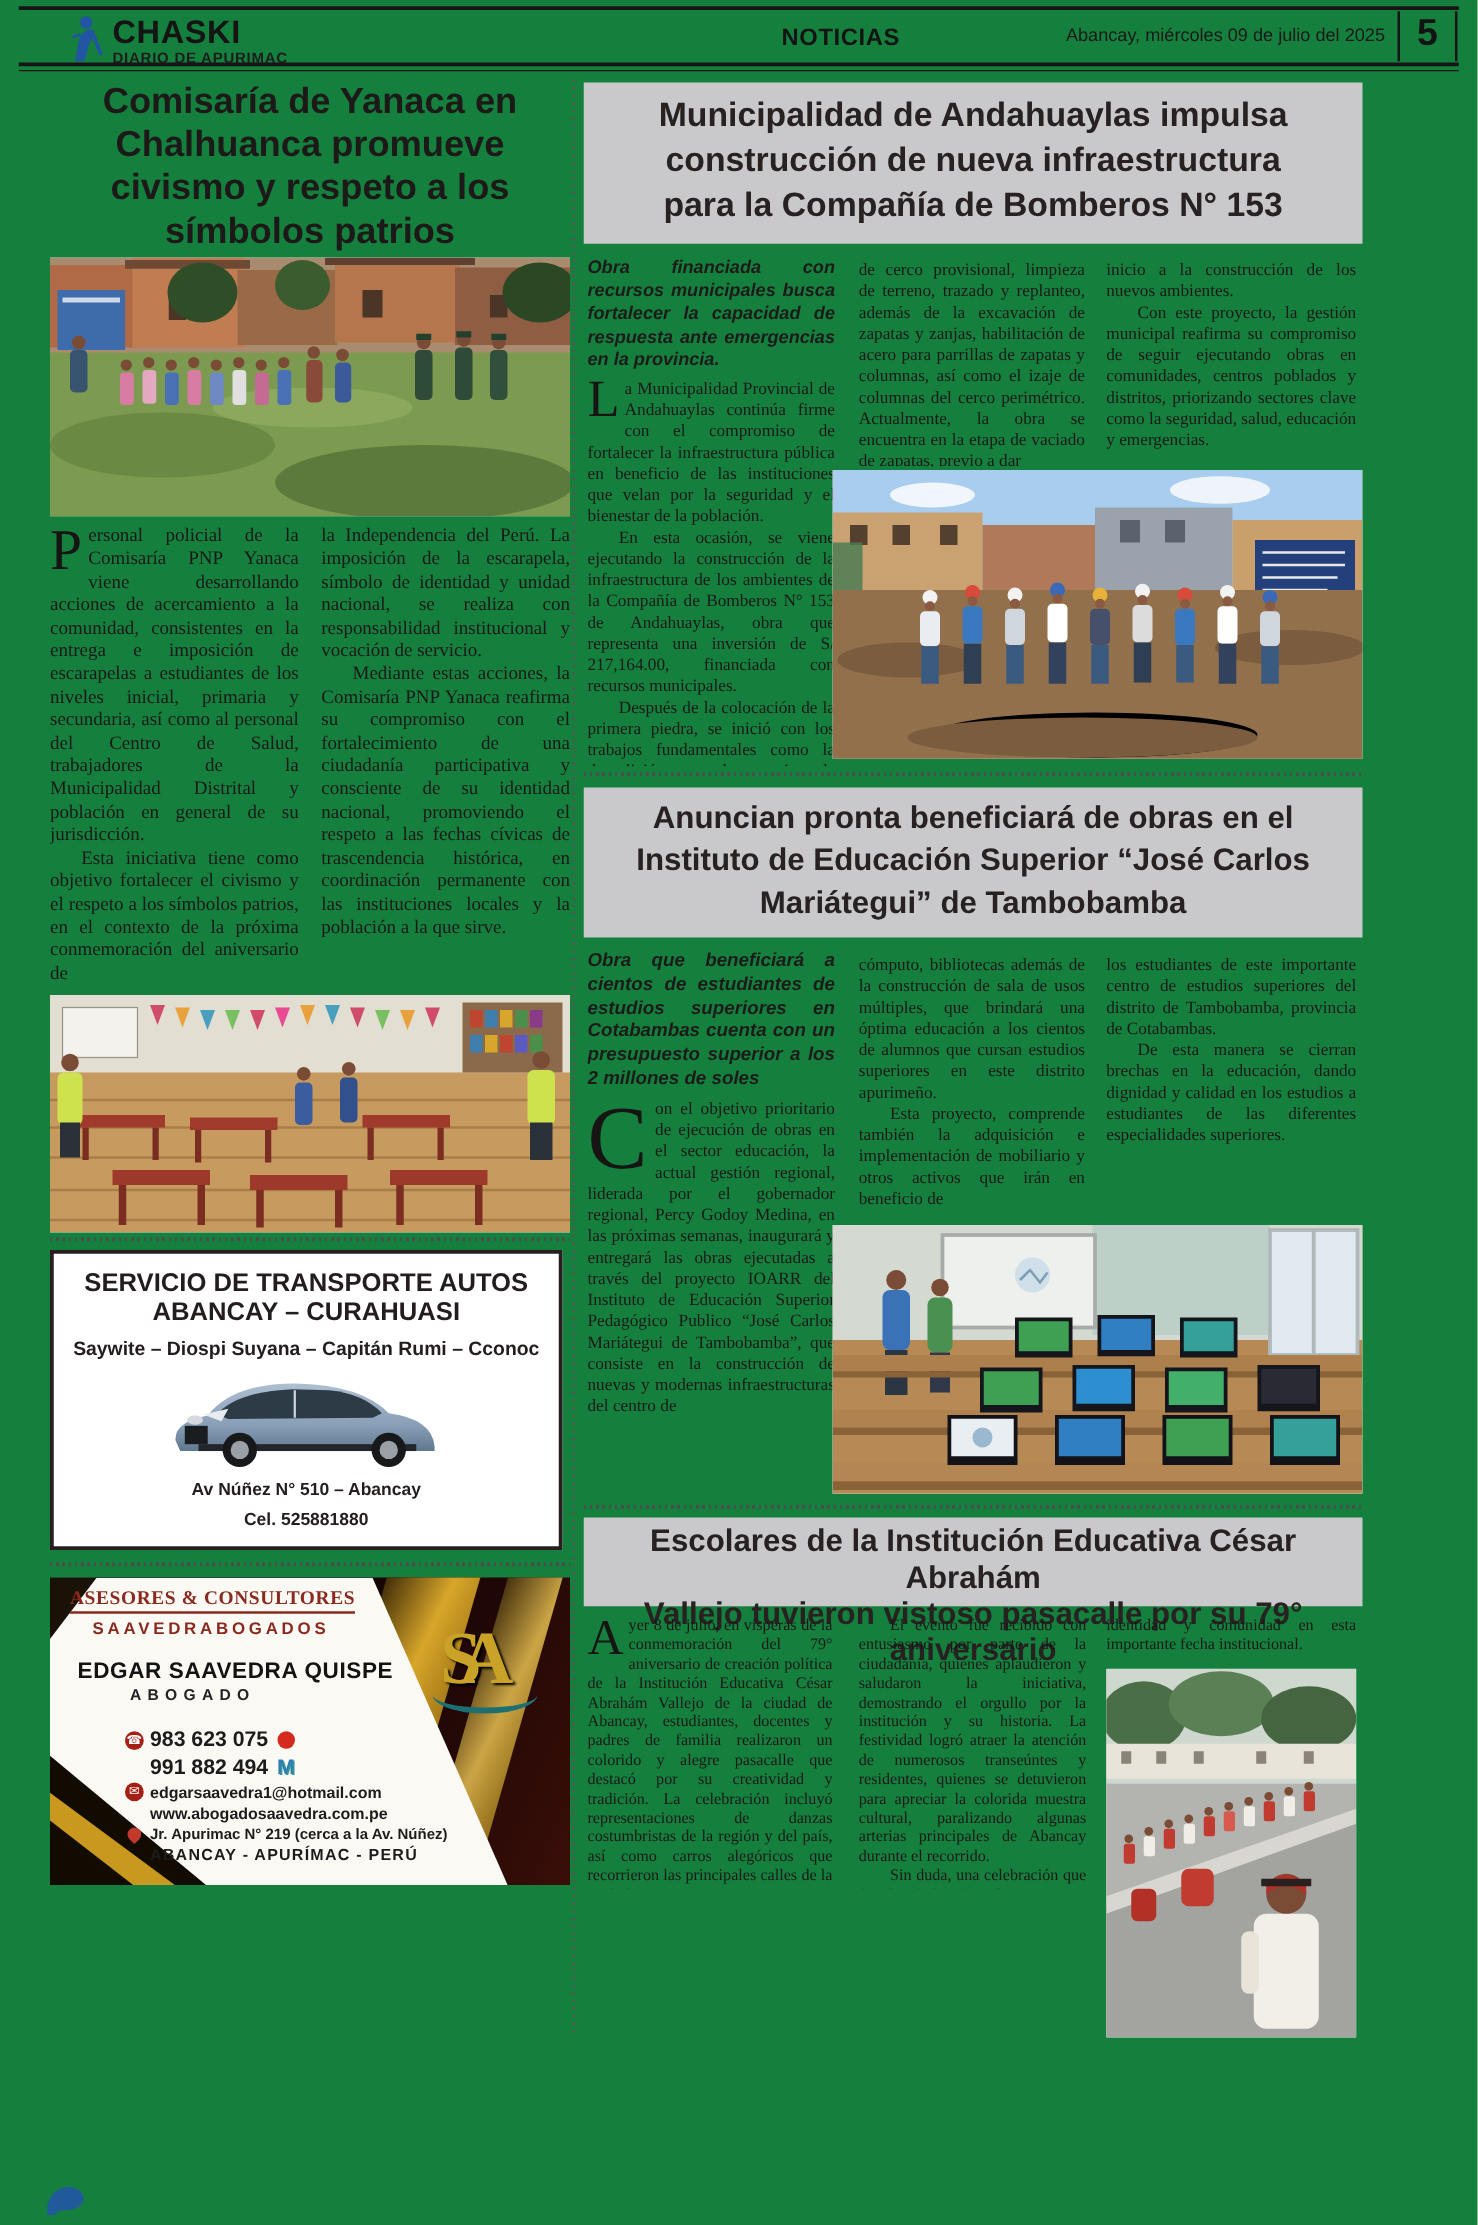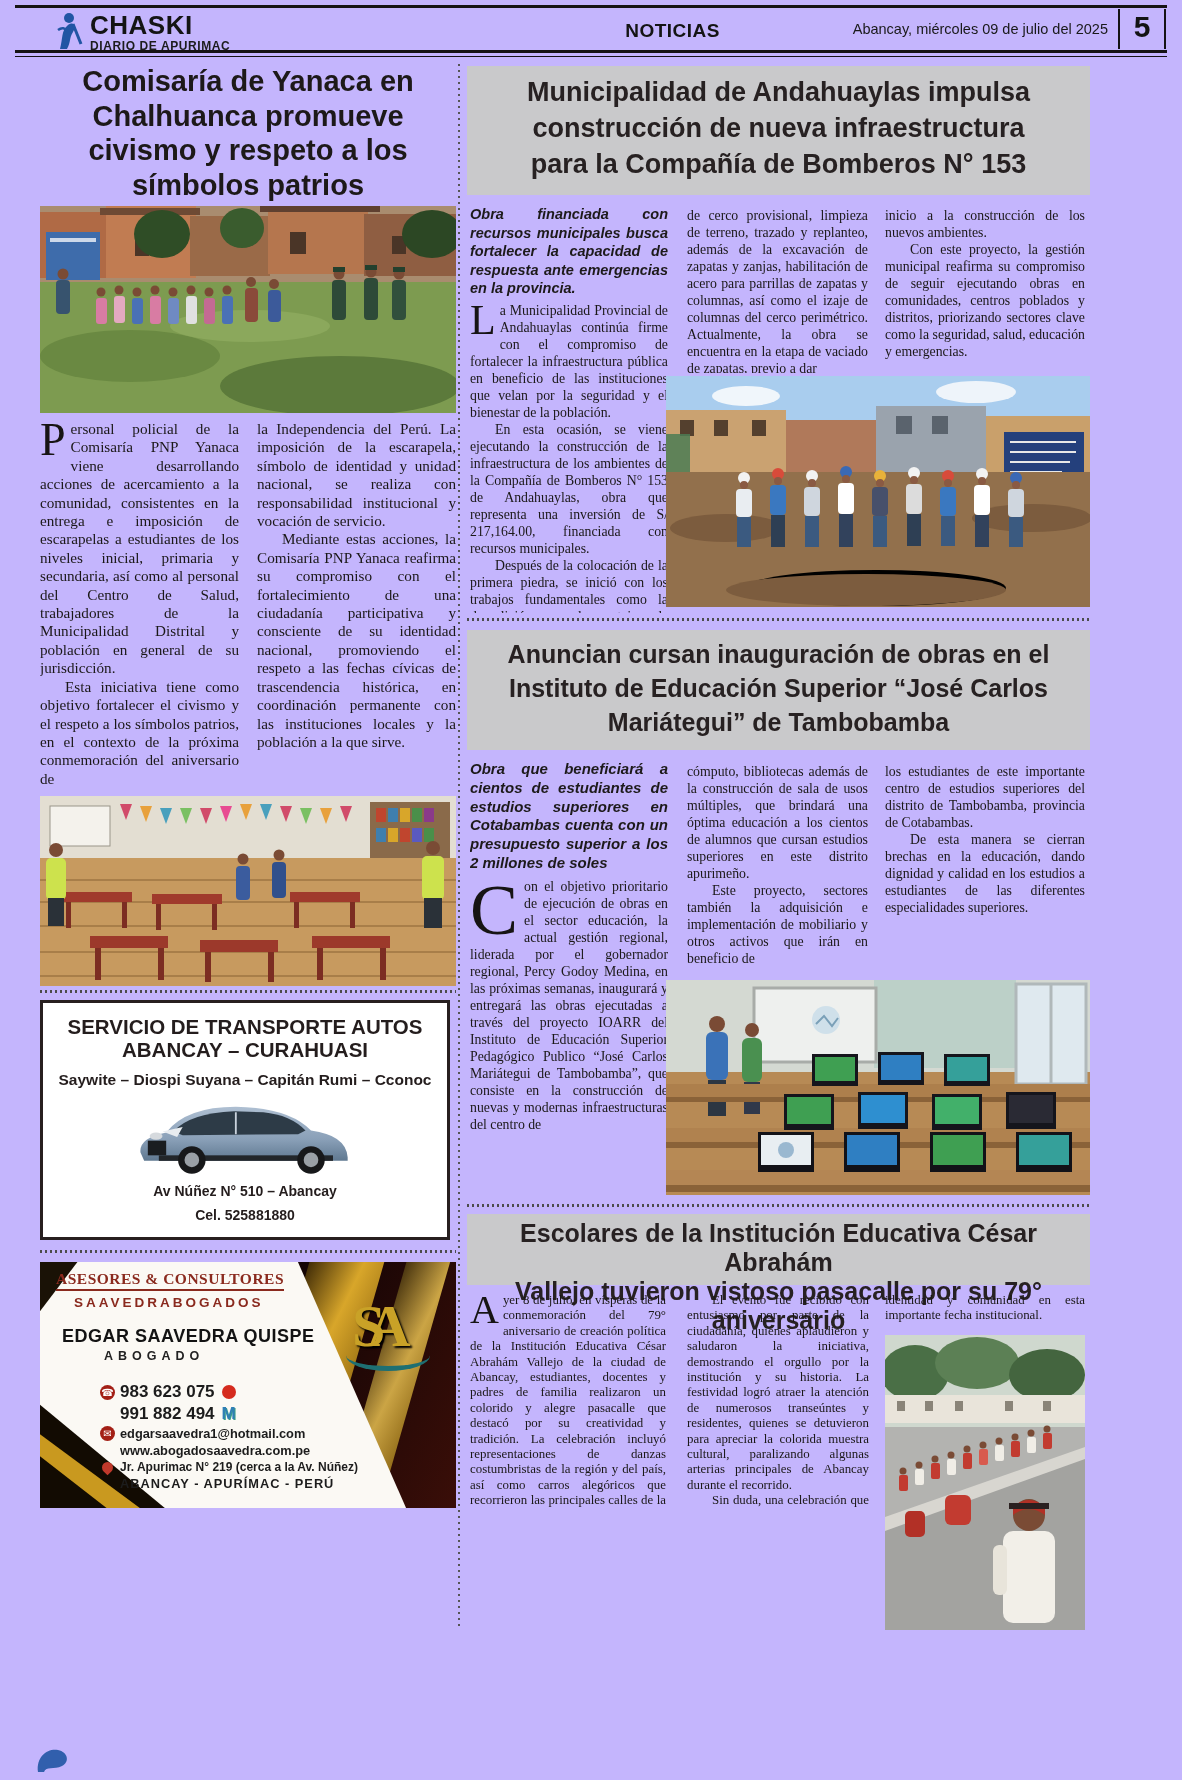--- a/index.html
+++ b/index.html
@@ -1,16 +1,16 @@
 <!DOCTYPE html>
 <html><head>
 <meta charset="utf-8">
 <style>
   html,body{margin:0;padding:0;background:#e8e8e8}
-  #page{position:relative;width:1182px;height:1780px;background:#c4b5fd;font-family:"Liberation Serif",serif;color:#1b1818;overflow:hidden;margin:0 auto}
+  #page{position:relative;width:1182px;height:1780px;background:#15803d;font-family:"Liberation Serif",serif;color:#1b1818;overflow:hidden;margin:0 auto}
   .abs{position:absolute}
   .sans{font-family:"Liberation Sans",sans-serif}
   .rule{position:absolute;background:#161414}
   .dotsep{position:absolute;height:3px;background-image:repeating-linear-gradient(90deg,#4c4c4c 0 2px,transparent 2px 5px)}
   .vdots{position:absolute;width:2px;background-image:repeating-linear-gradient(180deg,#555 0 2px,transparent 2px 6px)}
   .gbox{position:absolute;background:#c9c9cb;color:#272122;font-family:"Liberation Sans",sans-serif;font-weight:bold;text-align:center}
   .hl{position:absolute;color:#1d1919;font-family:"Liberation Sans",sans-serif;font-weight:bold;text-align:center}
   p{margin:0;padding:0}
   .b1{font-size:15.2px;line-height:18.4px;text-align:justify}
   .b2{font-size:13.8px;line-height:17px;text-align:justify}
@@ -408,32 +408,32 @@
           <circle cx="350" cy="109" r="4" fill="#8a5a43"></circle>
           <rect x="342" y="113" width="16" height="28" rx="4" fill="#cfd6de"></rect>
           <rect x="343" y="141" width="14" height="30" fill="#3b5a80"></rect>
       </g>
     </svg>
   </div>
 
   <div class="dotsep" style="left:467px;top:618px;width:623px"></div>
 
   <div class="gbox" style="left:467px;top:630px;width:623px;height:113px;font-size:25px;line-height:34px;padding-top:7px">
-    <div>Anuncian cursan inauguración de obras en el</div>
+    <div>Anuncian pronta beneficiará de obras en el</div>
     <div>Instituto de Educación Superior “José Carlos</div>
     <div>Mariátegui” de Tambobamba</div>
   </div>
 
   <div class="abs clip" style="left:470px;top:760px;width:198px;max-height:440px">
     <p class="lead" style="font-size:15px;line-height:18.8px;margin-bottom:5px">Obra que beneficiará a cientos de estudiantes de estudios superiores en Cotabambas cuenta con un presupuesto superior a los 2 millones de soles</p>
     <p class="b2"><span class="dc dc3">C</span><span>on el objetivo prioritario de ejecución de obras en el sector educación, la actual gestión regional, liderada por el gobernador regional, Percy Godoy Medina, en las próximas semanas, inaugurará y entregará las obras ejecutadas a través del proyecto IOARR del Instituto de Educación Superior Pedagógico Publico “José Carlos Mariátegui de Tambobamba”, que consiste en la construcción de nuevas y modernas infraestructuras del centro de</span></p>
   </div>
   <div class="abs clip" style="left:687px;top:763px;width:181px;max-height:210px">
     <p class="b2">cómputo, bibliotecas además de la construcción de sala de usos múltiples, que brindará una óptima educación a los cientos de alumnos que cursan estudios superiores en este distrito apurimeño.</p>
-    <p class="b2 ind">Este proyecto, sectores también la adquisición e implementación de mobiliario y otros activos que irán en beneficio de</p>
+    <p class="b2 ind">Esta proyecto, comprende también la adquisición e implementación de mobiliario y otros activos que irán en beneficio de</p>
   </div>
   <div class="abs clip" style="left:885px;top:763px;width:200px;max-height:210px">
     <p class="b2">los estudiantes de este importante centro de estudios superiores del distrito de Tambobamba, provincia de Cotabambas.</p>
     <p class="b2 ind">De esta manera se cierran brechas en la educación, dando dignidad y calidad en los estudios a estudiantes de las diferentes especialidades superiores.</p>
   </div>
 
   <div class="ph" style="left:666px;top:980px;width:424px;height:215px">
     <svg width="424" height="215" viewBox="0 0 424 215">
       <rect width="424" height="215" fill="#b78a55"></rect>
       <rect x="0" y="0" width="424" height="92" fill="#d4d9d2"></rect>

